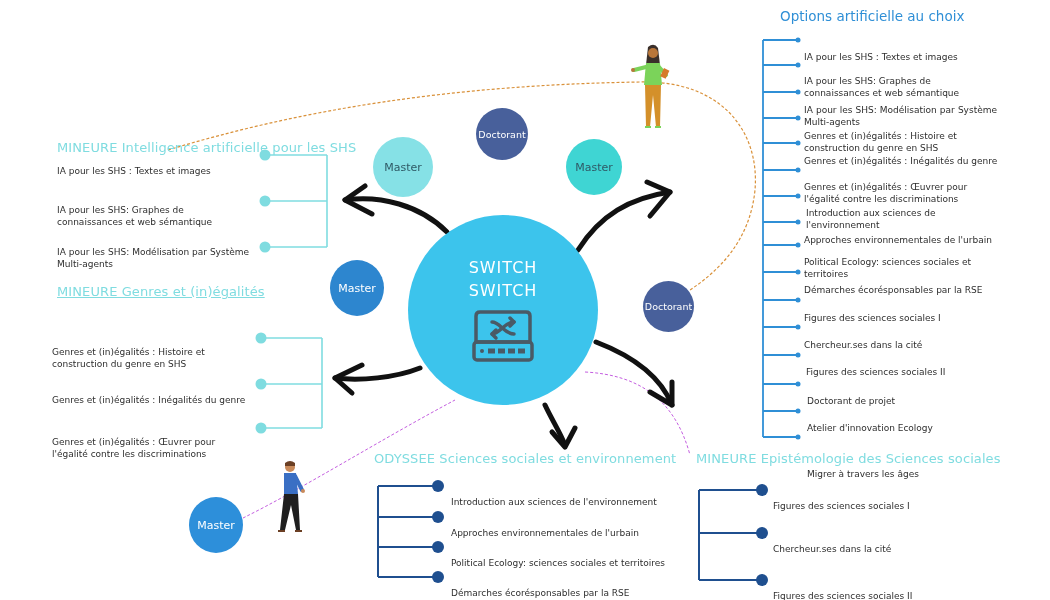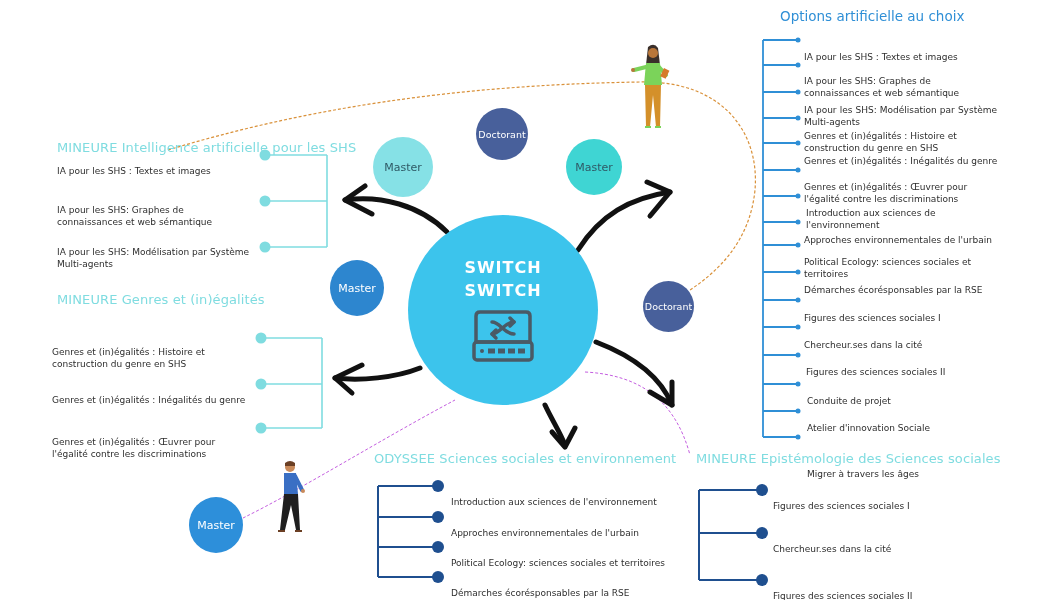--- a/index.html
+++ b/index.html
@@ -6,21 +6,21 @@
   body { width:1050px; height:600px; position:relative; overflow:hidden;
          font-family:"DejaVu Sans", sans-serif; color:#2b2b2b; }
   .abs { position:absolute; }
   .title { font-size:13px; color:#7fdce0; white-space:nowrap; font-weight:normal; letter-spacing:0.1px; }
   .title-blue { font-size:13.5px; color:#2f8fd6; white-space:nowrap; }
   .item { font-size:9px; line-height:12px; color:#2e2e2e;margin-top:16px; }
   .item.just { text-align:justify; text-align-last:left; }
   .bubble { position:absolute; border-radius:50%; display:flex; align-items:center; justify-content:center;
             font-size:11px; color:#2e4f5e; }
   .bubble span { pointer-events:none; }
-  #center-label { color:#ffffff; font-size:16px; letter-spacing:1px; text-align:right; line-height:23px;font-weight:bold; }
+  #center-label { color:#ffffff; font-size:16px; letter-spacing:1px; text-align:right; line-height:23px; }
   svg.layer { position:absolute; left:0; top:0; }
 </style>
 </head>
 <body>
 
 <svg class="layer" width="1050" height="600">
 
   <path d="M168 150 C 300 110, 450 85, 640 82 C 720 80, 760 130, 755 190 C 750 240, 720 270, 690 290" fill="none" stroke="#d9913a" stroke-width="1.2" stroke-dasharray="3,2"></path>
 
   <path d="M243 518 C 300 490, 380 440, 455 400" fill="none" stroke="#c45ee0" stroke-width="1" stroke-dasharray="3,2"></path>
@@ -113,21 +113,21 @@
       <line x1="763" x2="798" y1="384" y2="384"></line>
       <circle cx="798" cy="384" r="2.5" stroke="none"></circle>
       <line x1="763" x2="798" y1="411" y2="411"></line>
       <circle cx="798" cy="411" r="2.5" stroke="none"></circle>
       <line x1="763" x2="798" y1="437" y2="437"></line>
       <circle cx="798" cy="437" r="2.5" stroke="none"></circle>
     </g>
 </svg>
 
 <div class="abs title" style="left:57px; top:92px;margin-top:48px;">MINEURE Intelligence artificielle pour les SHS</div>
-<div class="abs title" style="left:57px; top:292px;">MINEURE Genres et (in)égalités</div>
+<div class="abs title" style="left:57px; top:284px;text-decoration:underline;">MINEURE Genres et (in)égalités</div>
 <div class="abs title" style="left:374px; top:451px;">ODYSSEE Sciences sociales et environnement</div>
 <div class="abs title" style="left:696px; top:451px;">MINEURE Epistémologie des Sciences sociales</div>
 <div class="abs title-blue" style="left:780px; top:8px;">Options artificielle au choix</div>
 
 <div class="abs item" style="left:57px; top:149px; width:190px;">IA pour les SHS : Textes et images</div>
 <div class="abs item" style="left:57px; top:188px; width:190px;">IA pour les SHS: Graphes de connaissances et web sémantique</div>
 <div class="abs item just" style="left:57px; top:230px; width:192px;">IA pour les SHS: Modélisation par Système Multi-agents</div>
 
 <div class="abs item" style="left:52px; top:330px; width:200px;">Genres et (in)égalités : Histoire et construction du genre en SHS</div>
 <div class="abs item" style="left:52px; top:378px; width:200px;">Genres et (in)égalités : Inégalités du genre</div>
@@ -149,22 +149,22 @@
   <div class="abs item" style="left:804px; top:114px; width:200px;">Genres et (in)égalités : Histoire et construction du genre en SHS</div>
   <div class="abs item" style="left:804px; top:139px; width:200px;">Genres et (in)égalités : Inégalités du genre</div>
   <div class="abs item" style="left:804px; top:165px; width:190px;">Genres et (in)égalités : Œuvrer pour l'égalité contre les discriminations</div>
   <div class="abs item" style="left:806px; top:191px; width:200px;">Introduction aux sciences de l'environnement</div>
   <div class="abs item" style="left:804px; top:218px; width:200px;">Approches environnementales de l'urbain</div>
   <div class="abs item" style="left:804px; top:240px; width:210px;">Political Ecology: sciences sociales et territoires</div>
   <div class="abs item" style="left:804px; top:268px; width:200px;">Démarches écorésponsables par la RSE</div>
   <div class="abs item" style="left:804px; top:296px; width:200px;">Figures des sciences sociales I</div>
   <div class="abs item" style="left:804px; top:323px; width:200px;">Chercheur.ses dans la cité</div>
   <div class="abs item" style="left:806px; top:350px; width:200px;">Figures des sciences sociales II</div>
-  <div class="abs item" style="left:807px; top:379px; width:200px;">Conduite de projet</div>
-  <div class="abs item" style="left:807px; top:406px; width:200px;">Atelier d'innovation Sociale</div>
+  <div class="abs item" style="left:807px; top:379px; width:200px;">Doctorant de projet</div>
+  <div class="abs item" style="left:807px; top:406px; width:200px;">Atelier d'innovation Ecology</div>
   <div class="abs item" style="left:807px; top:452px; width:200px;">Migrer à travers les âges</div>
 </div>
 
 <div class="bubble" id="b0" style="left: 373px; top: 137px; width: 60px; height: 60px; background: rgb(134, 225, 230); color: rgb(47, 90, 102);">
   <span>Master</span>
   </div>
 <div class="bubble" id="b1" style="left: 476px; top: 108px; width: 52px; height: 52px; font-size: 9.5px; background: rgb(72, 96, 155); color: rgb(255, 255, 255);">
   <span>Doctorant</span>
   </div>
 <div class="bubble" id="b2" style="left: 566px; top: 139px; width: 56px; height: 56px; background: rgb(63, 213, 211); color: rgb(47, 90, 102);">

